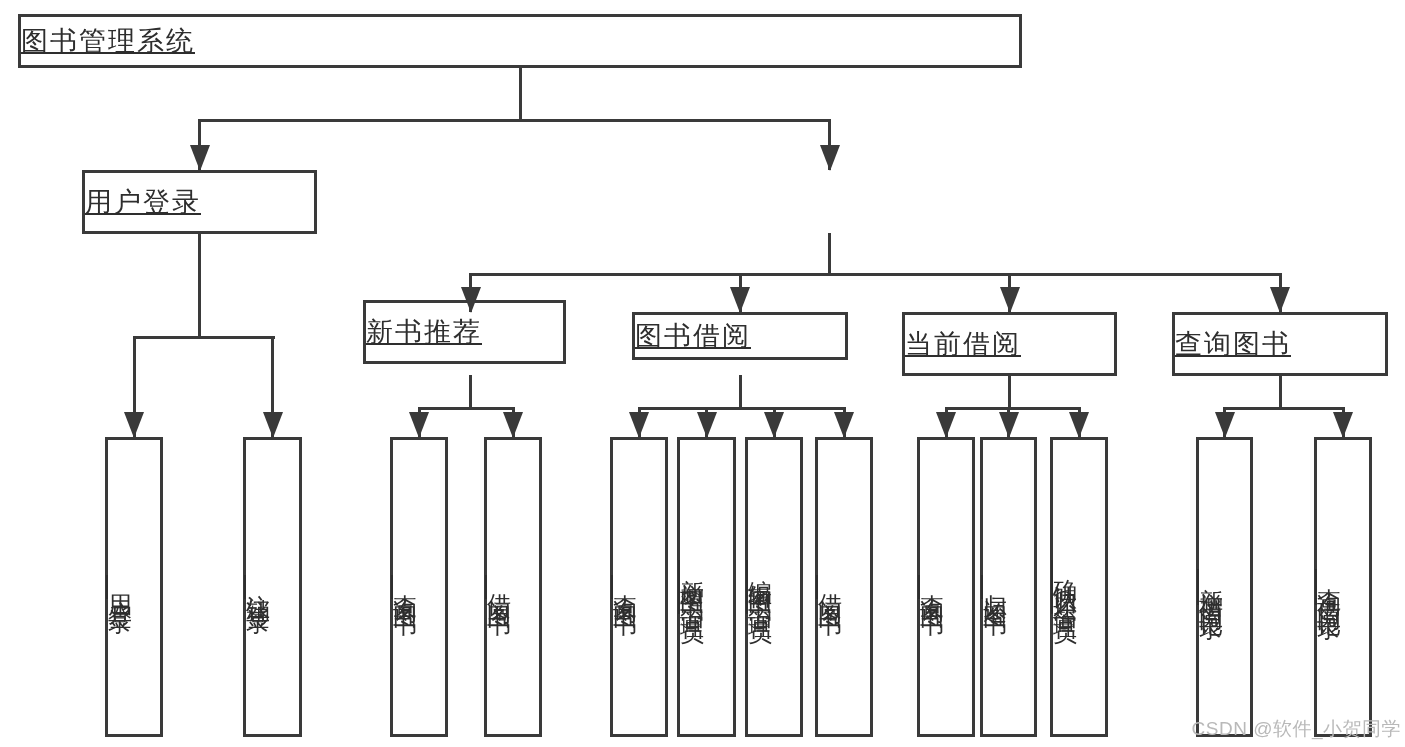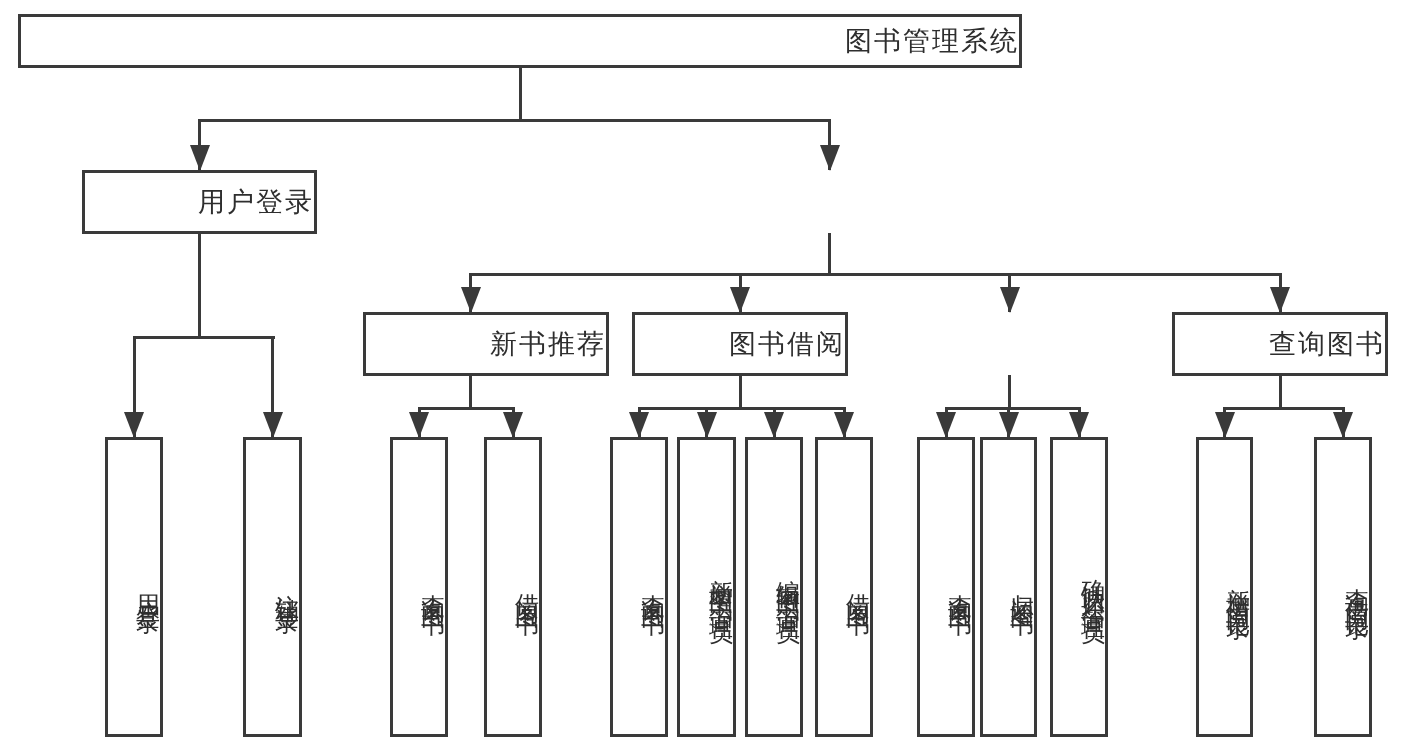--- a/index.html
+++ b/index.html
@@ -15,22 +15,23 @@
     overflow: hidden;
     font-family: "Liberation Sans", sans-serif;
   }
   .node {
     position: absolute;
     background: var(--fill, #ffffff);
     border: 3px solid var(--line, #3a3a3a);
     box-sizing: border-box;
     display: flex;
     align-items: center;
-    justify-content: flex-end;
+    justify-content: flex-start;
     color: var(--text, #2e2e2e);
+    text-decoration: underline;
   }
   .node.h {
     font-size: 27px;
     letter-spacing: 2px;
     white-space: nowrap;
   }
   .node.v {
     font-size: 24px;
   }
   .node.v .label {
@@ -60,31 +61,35 @@
     letter-spacing: 0.5px;
     color: var(--wm, #b9b9b9);
     z-index: 10;
     pointer-events: none;
   }
 </style>
 </head>
 <body>
 
 <div id="canvas">
+  <div id="watermark">CSDN @软件_小贺同学</div>
 <div class="node h" style="left: 18px; top: 14px; width: 1004px; height: 54px;">
       <span class="label">图书管理系统</span>
     </div>
     <div class="node h" style="left: 82px; top: 170px; width: 235px; height: 64px;">
       <span class="label">用户登录</span>
     </div>
-    <div class="node h" style="left: 363px; top: 312px; width: 246px; height: 64px;">
+    <div class="node h" style="left: 363px; top: 300px; width: 203px; height: 64px;">
       <span class="label">新书推荐</span>
     </div>
-    <div class="node h" style="left: 632px; top: 312px; width: 216px; height: 64px;">
+    <div class="node h" style="left: 632px; top: 312px; width: 216px; height: 48px;">
       <span class="label">图书借阅</span>
+    </div>
+    <div class="node h" style="left: 902px; top: 312px; width: 215px; height: 64px;">
+      <span class="label">当前借阅</span>
     </div>
     <div class="node h" style="left: 1172px; top: 312px; width: 216px; height: 64px;">
       <span class="label">查询图书</span>
     </div>
     <div class="node v" style="left: 105px; top: 437px; width: 58px; height: 300px;">
       <span class="label">用户登录</span>
     </div>
     <div class="node v" style="left: 243px; top: 437px; width: 59px; height: 300px;">
       <span class="label">注销登录</span>
     </div>

